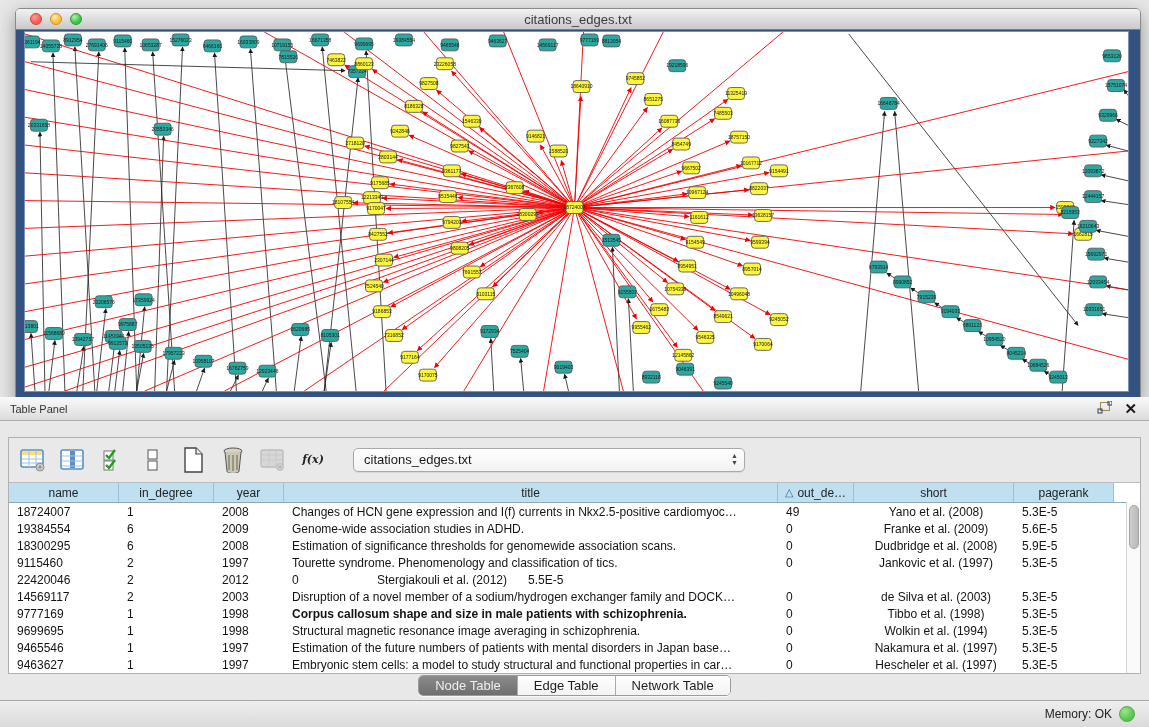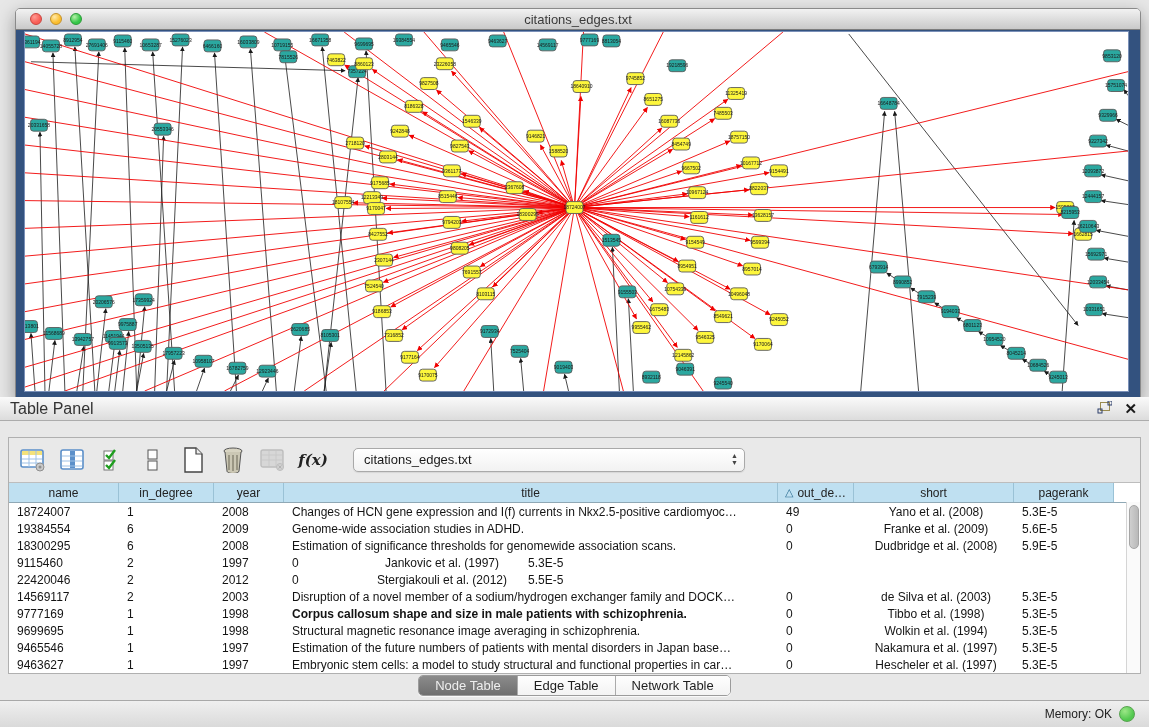--- a/index.html
+++ b/index.html
@@ -14,28 +14,28 @@
   .light.red{background:radial-gradient(circle at 35% 30%,#ff9a92,#F95E56 60%);border:1px solid #c9443e;}
   .light.yellow{background:radial-gradient(circle at 35% 30%,#ffe9a8,#FBBE2E 60%);border:1px solid #c3912a;}
   .light.green{background:radial-gradient(circle at 35% 30%,#b5f0a8,#35C748 60%);border:1px solid #2a9a37;}
   .net-body{position:absolute;top:21px;left:0;right:0;bottom:0;background:#33527F;padding:2px 12px 7px 9px;box-sizing:border-box;}
   .net-canvas-wrap{width:100%;height:100%;background:#fff;outline:1px solid #7a90b8;}
   svg.netsvg{width:100%;height:100%;display:block;}
 
   
   .table-panel{position:absolute;left:0;top:397px;width:1149px;height:303px;background:#E8E8E8;}
   .tp-header{height:23px;background:linear-gradient(#FAFAFA,#DCDCDC);border-bottom:1px solid #ACACAC;display:flex;align-items:center;position:relative;}
-  .tp-title{font-size:16px;color:#333;padding-left:10px;}
+  .tp-title{font-size:11px;color:#333;padding-left:10px;}
   .tp-header-icons{position:absolute;right:12px;top:0;height:23px;display:flex;align-items:center;gap:12px;}
   .tp-close{font-size:15px;font-weight:bold;color:#1a1a1a;line-height:1;cursor:default;}
 
   .tp-box{position:absolute;left:8px;top:40px;width:1131px;height:235px;border:1px solid #B0B0B0;background:#E9E9E9;box-sizing:content-box;}
   .tp-toolbar{height:43px;display:flex;align-items:center;padding-left:10px;gap:12px;}
   .tbtn{width:28px;height:28px;display:flex;align-items:center;justify-content:center;}
-  .fx{font-family:"DejaVu Serif",serif;font-style:italic;font-weight:bold;font-size:15px;color:#222;}
+  .fx{font-family:"DejaVu Serif",serif;font-style:italic;font-weight:bold;font-size:11px;color:#222;}
   .combo{margin-left:14px;width:390px;height:22px;background:linear-gradient(#ffffff,#f2f2f2);border:1px solid #A9A9A9;border-radius:5px;display:flex;align-items:center;position:relative;box-shadow:0 1px 1px rgba(0,0,0,.08);}
   .combo-value{font-size:13px;color:#1a1a1a;padding-left:10px;}
   .combo-stepper{position:absolute;right:6px;top:0;height:22px;display:flex;flex-direction:column;justify-content:center;gap:1px;font-size:7px;color:#444;line-height:.8;}
 
   .tbl{position:absolute;left:0;right:0;top:44px;bottom:0;background:#fff;border-top:1px solid #BDBDBD;display:flex;flex-direction:column;overflow:hidden;}
   .thead{height:19px;display:flex;border-bottom:1px solid #8FA8B5;flex:none;background:#fff;}
   .th{background:#BFE0F1;border-right:1px solid #9AC2D6;box-sizing:border-box;font-size:12px;color:#222;display:flex;align-items:center;justify-content:center;gap:4px;overflow:hidden;white-space:nowrap;flex:none;}
   .sort-tri{color:#2E6F93;font-size:11px;}
   .rows{flex:1;position:relative;overflow:hidden;}
   .trow{height:17px;display:flex;align-items:center;font-size:12px;color:#141414;white-space:nowrap;}
@@ -622,20 +622,21 @@
             <div class="td" style="width: 70px;">2008</div>
             <div class="td" style="width: 494px;">Estimation of significance thresholds for genomewide association scans.</div>
             <div class="td" style="width: 76px;">0</div>
             <div class="td c" style="width: 160px;">Dudbridge et al. (2008)</div>
             <div class="td" style="width: 100px;">5.9E-5</div>
           </div>
           <div class="trow">
             <div class="td" style="width: 110px;">9115460</div>
             <div class="td" style="width: 95px;">2</div>
             <div class="td" style="width: 70px;">1997</div>
+            <div class="td" style="width: 494px;">Tourette syndrome. Phenomenology and classification of tics.</div>
             <div class="td" style="width: 76px;">0</div>
             <div class="td c" style="width: 160px;">Jankovic et al. (1997)</div>
             <div class="td" style="width: 100px;">5.3E-5</div>
           </div>
           <div class="trow">
             <div class="td" style="width: 110px;">22420046</div>
             <div class="td" style="width: 95px;">2</div>
             <div class="td" style="width: 70px;">2012</div>
             <div class="td" style="width: 76px;">0</div>
             <div class="td c" style="width: 160px;">Stergiakouli et al. (2012)</div>

